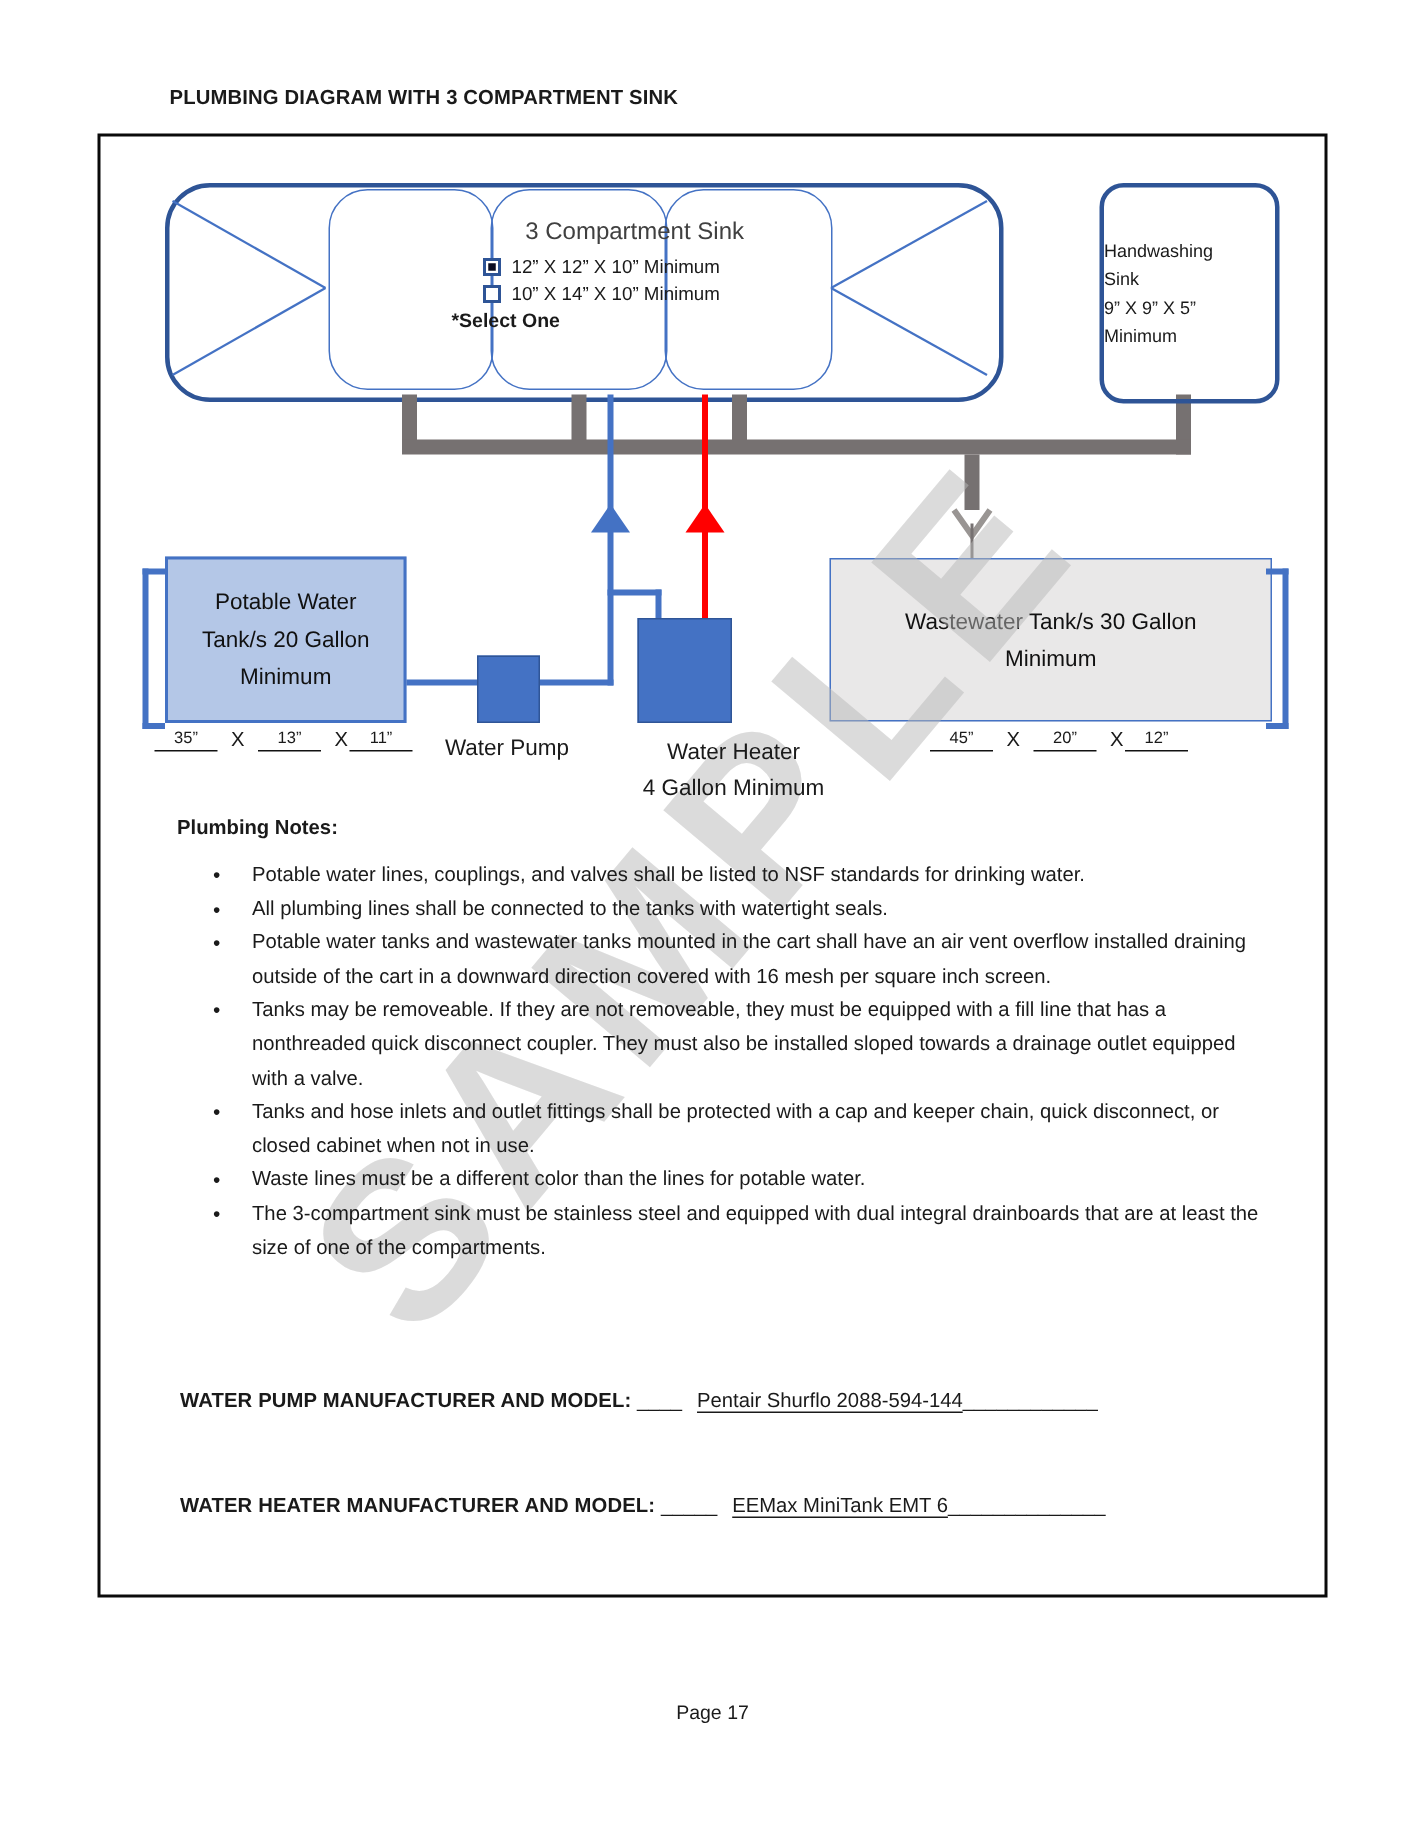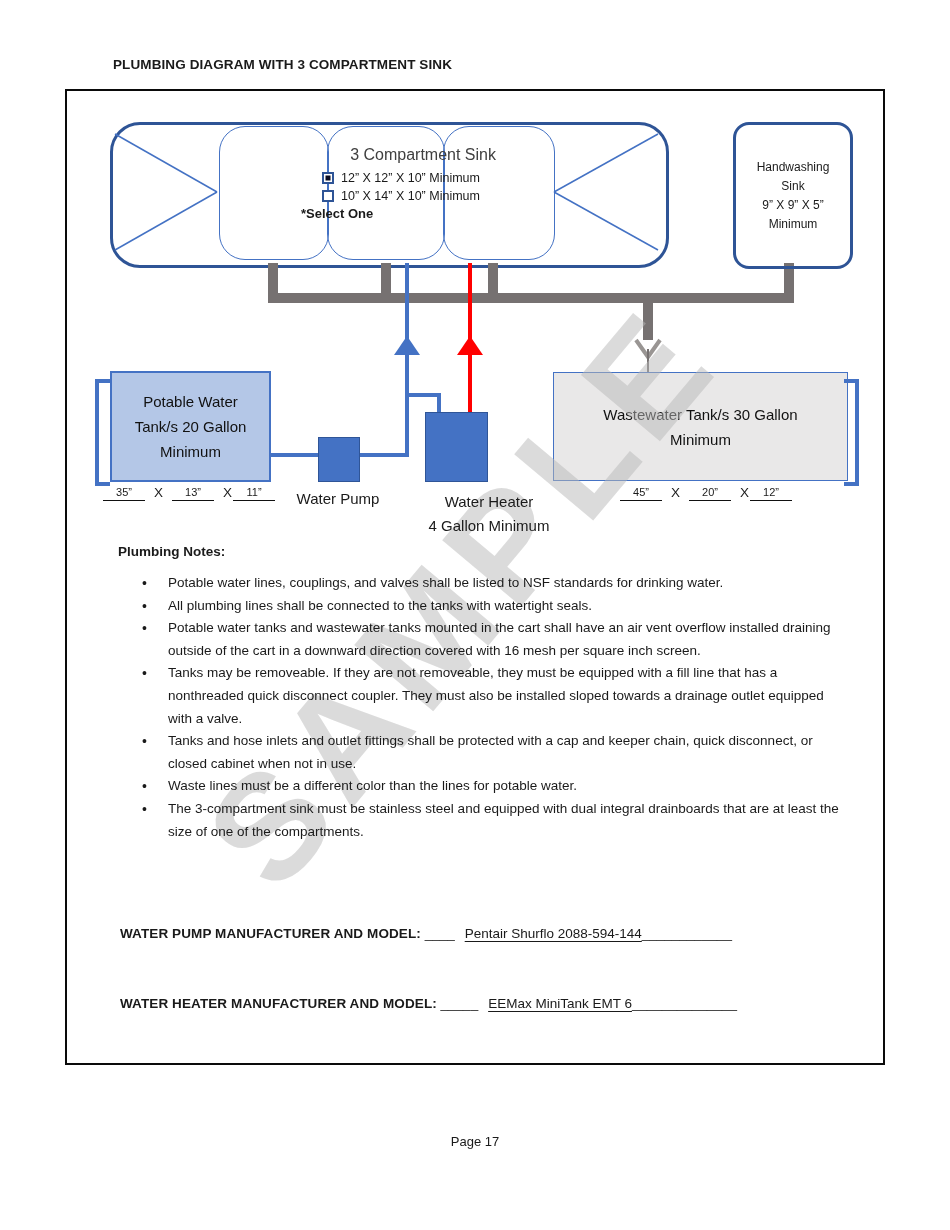--- a/index.html
+++ b/index.html
@@ -23,21 +23,21 @@
   .comp1{left:219px;width:108px;} .comp2{left:327px;width:116px;} .comp3{left:443px;width:110px;}
   .sink-heading{left:276px;top:146px;width:220px;text-align:right;font-size:16px;color:#404040;}
   .opt-row{display:flex;align-items:center;gap:7px;font-size:12.5px;text-align:center;}
   .opt1{left:322px;top:171px;} .opt2{left:322px;top:189px;}
   .cb{width:12px;height:12px;border:2px solid #2e5496;box-sizing:border-box;flex:0 0 auto;}
   .cb-filled{background:#0b0c21;box-shadow:inset 0 0 0 1.5px #ffffff;}
   .cb-empty{background:#ffffff;}
   .select-note{left:301px;top:206px;font-size:13px;font-weight:bold;}
   
   .hand-box{left:733px;top:122px;width:114px;height:141px;border:3px solid #2e5496;border-radius:16px;
-    z-index:1;display:flex;flex-direction:column;justify-content:center;align-items:center;
+    z-index:1;display:flex;flex-direction:column;justify-content:center;align-items:flex-start;
     font-size:12px;line-height:19px;text-align:center;position:absolute;}
   
   .pipe{background:#767171;z-index:1;}
   .pv1{left:268px;top:263px;width:10px;height:32px;}
   .pv2{left:381px;top:263px;width:10px;height:32px;}
   .pv3{left:488px;top:263px;width:10px;height:32px;}
   .pv4{left:784px;top:263px;width:10px;height:40px;}
   .pmani{left:268px;top:293px;width:526px;height:10px;}
   .pdrop{left:643px;top:303px;width:10px;height:37px;}
   .pthin{left:647px;top:349px;width:2px;height:23px;}

